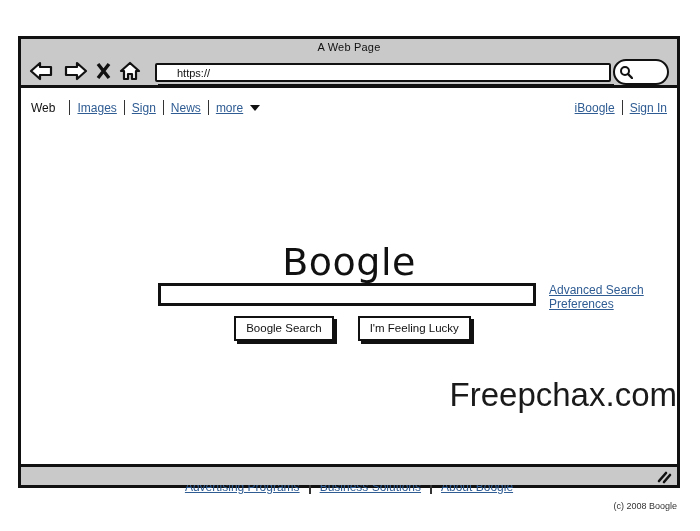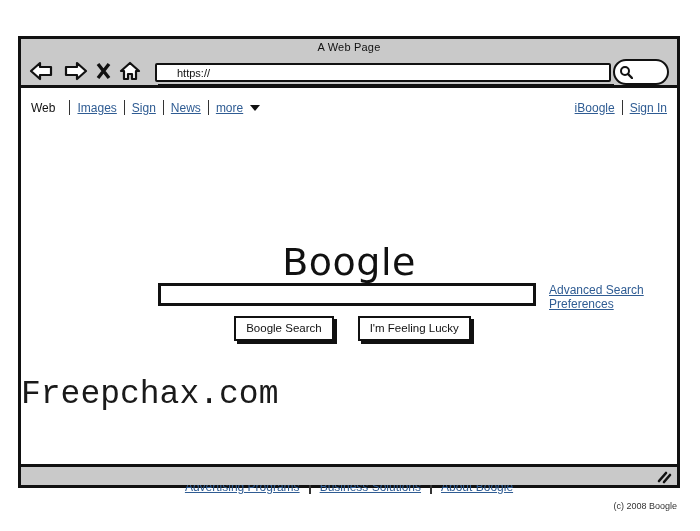--- a/index.html
+++ b/index.html
@@ -215,24 +215,24 @@
     box-shadow: 3px 3px 0 #111111;
     cursor: pointer;
     line-height: 13px;
   }
 
   .tagline {
     position: absolute;
     top: 288px;
     left: 0;
     right: 0;
-    text-align: left;
+    text-align: right;
     font-size: 33px;
     color: #1a1a1a;
-    font-family: Liberation Mono, monospace;
+    font-family: Liberation Sans, sans-serif;
     font-weight: 300;
   }
 
   .footer-links {
     position: absolute;
     top: 392px;
     left: 0;
     right: 0;
     display: flex;
     justify-content: center;

